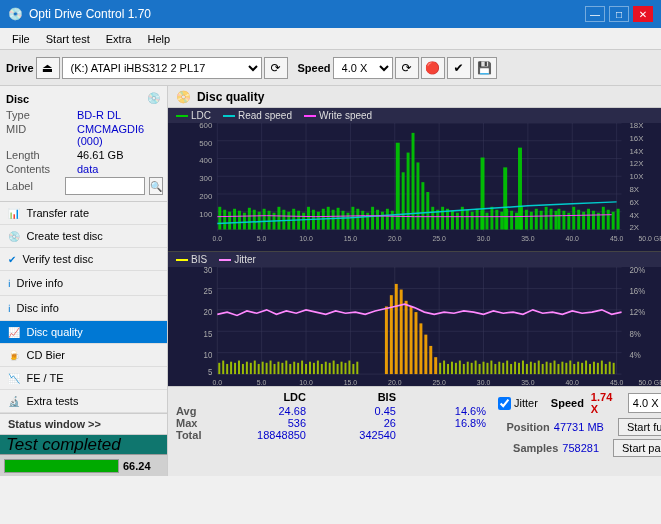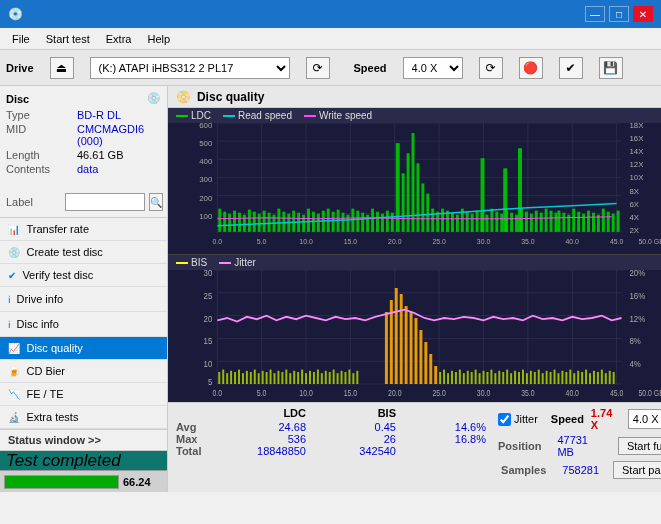--- a/index.html
+++ b/index.html
@@ -10,34 +10,34 @@
     .titlebar-title { display: flex; align-items: center; gap: 6px; }
     .titlebar-controls { display: flex; gap: 4px; }
     .titlebar-btn { width: 20px; height: 16px; background: transparent; border: 1px solid rgba(255,255,255,0.4); color: white; font-size: 10px; cursor: pointer; display: flex; align-items: center; justify-content: center; }
     .titlebar-btn.close { background: #e81123; border-color: #e81123; }
     
     
     .menubar { background: #f0f0f0; height: 22px; display: flex; align-items: center; padding: 0 4px; border-bottom: 1px solid #ccc; }
     .menu-item { padding: 2px 8px; cursor: pointer; font-size: 11px; }
     
     
-    .drivebar { background: #e8e8e8; height: 36px; display: flex; align-items: center; padding: 0 6px; gap: 16px; border-bottom: 1px solid #ccc; }
+    .drivebar { background: #e8e8e8; height: 36px; display: flex; align-items: center; padding: 0 6px; gap: 2px; border-bottom: 1px solid #ccc; }
     .drive-label { font-weight: bold; font-size: 11px; }
     .drive-select { height: 22px; font-size: 11px; border: 1px solid #999; background: white; padding: 0 4px; min-width: 200px; }
     .speed-label { font-weight: bold; font-size: 11px; margin-left: 8px; }
     .speed-select { height: 22px; font-size: 11px; border: 1px solid #999; background: white; padding: 0 4px; width: 60px; }
     .drive-icon-btn { width: 24px; height: 22px; border: 1px solid #999; background: #f5f5f5; cursor: pointer; display: flex; align-items: center; justify-content: center; font-size: 12px; }
     .sidebar-disc-info { padding: 6px; border-bottom: 1px solid #ccc; }
     .disc-info-header { display: flex; align-items: center; justify-content: space-between; margin-bottom: 4px; }
     .disc-info-title { font-weight: bold; font-size: 11px; }
     .disc-row { display: flex; gap: 16px; margin-bottom: 2px; font-size: 11px; }
     .disc-key { color: #555; min-width: 55px; }
     .disc-val { color: #0000cc; }
     .disc-val-black { color: #000; }
-    .label-row { display: flex; align-items: center; gap: 4px; margin-top: 18px; }
+    .label-row { display: flex; align-items: center; gap: 4px; margin-top: 2px; }
     .label-input { height: 18px; border: 1px solid #999; font-size: 10px; width: 80px; }
     .label-btn { width: 18px; height: 18px; border: 1px solid #999; background: #f5f5f5; cursor: pointer; font-size: 10px; display: flex; align-items: center; justify-content: center; }
     
     
     .sidebar-nav { flex: 1; overflow: hidden; }
     .nav-item { display: flex; align-items: center; padding: 5px 8px; cursor: pointer; font-size: 11px; gap: 6px; border-bottom: 1px solid #ddd; }
     .nav-item.active { background: #0078d4; color: white; }
     .nav-item.active .nav-icon { color: white; }
     .nav-icon { font-size: 10px; color: #0078d4; }
     
@@ -77,37 +77,38 @@
     .stats-header-row { display: flex; gap: 20px; font-weight: bold; font-size: 11px; padding-bottom: 2px; }
     .stats-col-hdr { min-width: 70px; text-align: right; }
     .stats-row { display: flex; gap: 20px; font-size: 11px; }
     .stats-row-label { min-width: 40px; font-weight: bold; color: #555; }
     .stats-val { min-width: 70px; text-align: right; color: #0000cc; }
     .stats-right { display: flex; flex-direction: column; gap: 3px; padding: 4px; align-items: flex-end; }
     .checkbox-row { display: flex; align-items: center; gap: 3px; font-size: 11px; }
     .speed-val { color: #cc0000; font-weight: bold; }
     .pos-row { display: flex; align-items: center; gap: 4px; font-size: 11px; }
     .pos-key { font-weight: bold; color: #555; }
-    .pos-val { color: #0000cc; margin-left: 12px; }
+    .pos-val { color: #0000cc; }
     .samples-row { display: flex; align-items: center; gap: 4px; font-size: 11px; }
     .btn-start { padding: 2px 8px; font-size: 11px; background: #f0f0f0; border: 1px solid #999; cursor: pointer; white-space: nowrap; }
     .jitter-speed-select { height: 20px; font-size: 11px; border: 1px solid #999; background: white; width: 55px; }
     
     
     .right-panel-inner { flex: 1; display: flex; flex-direction: column; overflow: hidden; }
 
     .sidebar-full { width: 168px; display: flex; flex-direction: column; background: #f0f0f0; border-right: 1px solid #ccc; height: 100%; }
     .content-row { display: flex; flex: 1; overflow: hidden; }
   </style>
 </head>
 <body>
 
 <div class="titlebar">
   <div class="titlebar-title">
     <span>💿</span>
+    <span>Opti Drive Control 1.70</span>
   </div>
   <div class="titlebar-controls">
     <button class="titlebar-btn">—</button>
     <button class="titlebar-btn">□</button>
     <button class="titlebar-btn close">✕</button>
   </div>
 </div>
 
 <div class="menubar">
   <span class="menu-item">File</span>

